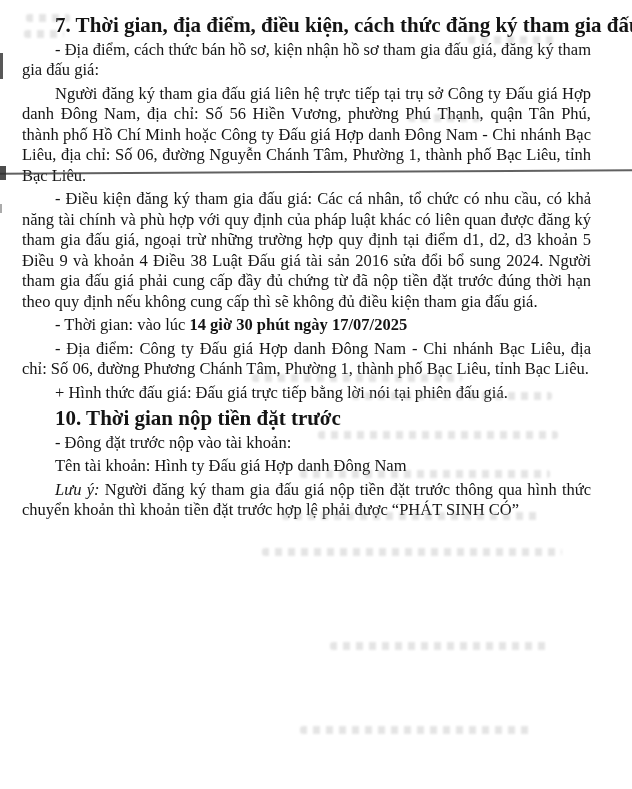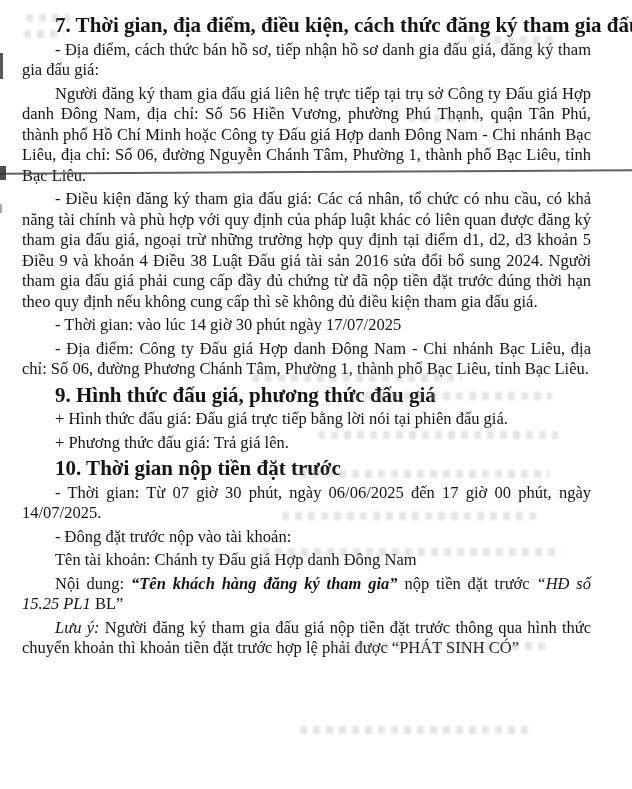--- a/index.html
+++ b/index.html
@@ -20,21 +20,21 @@
     text-align: justify;
     text-indent: 33px;
   }
   .heading {
     font-weight: bold;
     font-size: 21px;
     margin: 5px 0 4px 0;
     padding-left: 33px;
     white-space: nowrap;
   }
-  .b  { font-weight: normal; }
+  .b  { font-weight: bold; }
   .i  { font-style: italic; }
   .bi { font-weight: bold; font-style: italic; }
   .acct-gap { padding-left: 8px; }
 
   
   .strike-line {
     position: absolute; left: -4px; top: 171px;
     width: 644px; height: 2px;
     background: #454545; opacity: .85;
     transform: rotate(-0.3deg);
@@ -62,47 +62,43 @@
   .g12 { left: 300px; top: 726px; width: 230px; }
 </style>
 </head>
 <body>
 
 <div class="page">
 
   <div class="heading">7. Thời gian, địa điểm, điều kiện, cách thức đăng ký tham gia đấu giá:</div>
 
 
-  <p>- Địa điểm, cách thức bán hồ sơ, tiếp nhận hồ sơ danh gia đấu giá, đăng ký tham gia đấu giá:</p>
+  <p>- Địa điểm, cách thức bán hồ sơ, kiện nhận hồ sơ tham gia đấu giá, đăng ký tham gia đấu giá:</p>
 
   <p>Người đăng ký tham gia đấu giá liên hệ trực tiếp tại trụ sở Công ty Đấu giá Hợp danh Đông Nam, địa chỉ: Số 56 Hiền Vương, phường Phú Thạnh, quận Tân Phú, thành phố Hồ Chí Minh hoặc Công ty Đấu giá Hợp danh Đông Nam - Chi nhánh Bạc Liêu, địa chỉ: Số 06, đường Nguyễn Chánh Tâm, Phường 1, thành phố Bạc Liêu, tỉnh Bạc Liêu.</p>
 
   <p>- Điều kiện đăng ký tham gia đấu giá: Các cá nhân, tổ chức có nhu cầu, có khả năng tài chính và phù hợp với quy định của pháp luật khác có liên quan được đăng ký tham gia đấu giá, ngoại trừ những trường hợp quy định tại điểm d1, d2, d3 khoản 5 Điều 9 và khoản 4 Điều 38 Luật Đấu giá tài sản 2016 sửa đổi bổ sung 2024. Người tham gia đấu giá phải cung cấp đầy đủ chứng từ đã nộp tiền đặt trước đúng thời hạn theo quy định nếu không cung cấp thì sẽ không đủ điều kiện tham gia đấu giá.</p>
 
 
   <p><span>- Thời gian: vào lúc </span><span class="b">14 giờ 30 phút ngày 17/07/2025</span></p>
 
   <p>- Địa điểm: Công ty Đấu giá Hợp danh Đông Nam - Chi nhánh Bạc Liêu, địa chỉ: Số 06, đường Phương Chánh Tâm, Phường 1, thành phố Bạc Liêu, tỉnh Bạc Liêu.</p>
 
-  <div class="heading">9. Hình thức đấu giá, phương thức đấu giá</div>
 
   <p>+ Hình thức đấu giá: Đấu giá trực tiếp bằng lời nói tại phiên đấu giá.</p>
 
-  <p>+ Phương thức đấu giá: Trả giá lên.</p>
 
   <div class="heading">10. Thời gian nộp tiền đặt trước</div>
 
-  <p>- Thời gian: Từ 07 giờ 30 phút, ngày 06/06/2025 đến 17 giờ 00 phút, ngày 14/07/2025.</p>
 
   <p>- Đông đặt trước nộp vào tài khoản:</p>
 
-  <p>Tên tài khoản: Chánh ty Đấu giá Hợp danh Đông Nam</p>
+  <p>Tên tài khoản: Hình ty Đấu giá Hợp danh Đông Nam</p>
 
 
-  <p><span>Nội dung: </span><span class="bi">“Tên khách hàng đăng ký tham gia”</span><span> nộp tiền đặt trước </span><span class="i">“HĐ số 15.25 PL1 </span><span>BL”</span></p>
 
   <p><span class="i">Lưu ý:</span><span> Người đăng ký tham gia đấu giá nộp tiền đặt trước thông qua hình thức chuyển khoản thì khoản tiền đặt trước hợp lệ phải được “PHÁT SINH CÓ”</span></p>
 
 </div>
 
 <div class="strike-line"></div>
 <div class="edge-mark m1"></div>
 <div class="edge-mark m2"></div>
 <div class="edge-mark m3"></div>
 <div class="ghost g1"></div>

